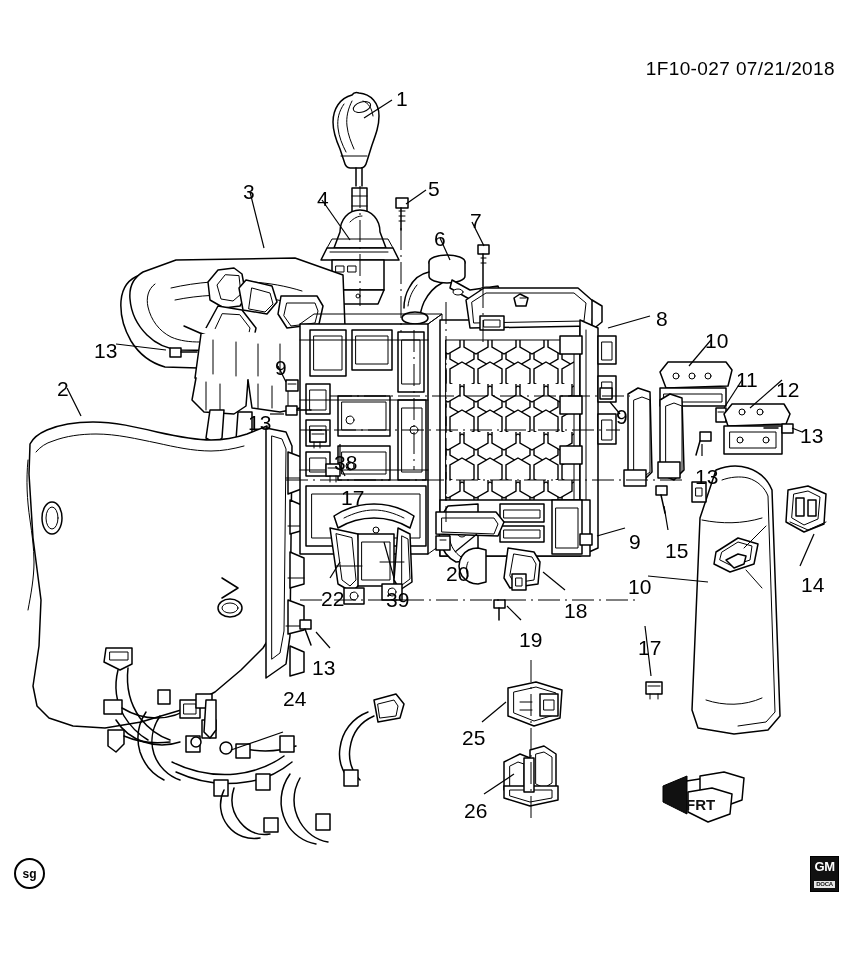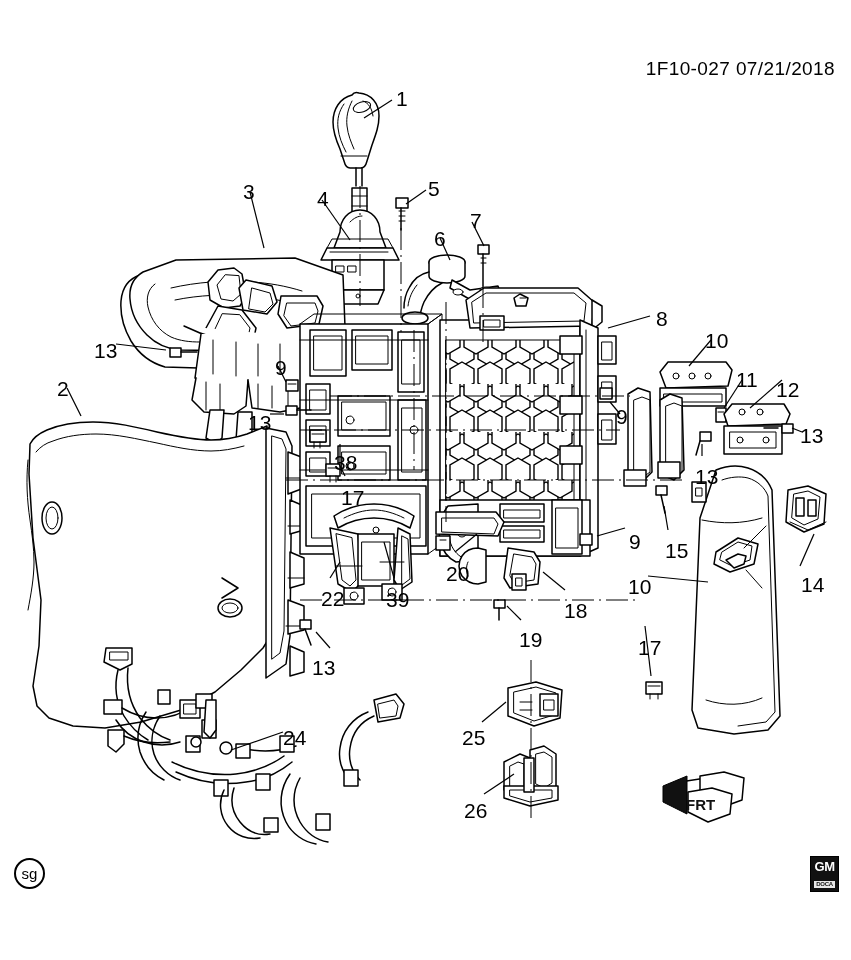--- a/index.html
+++ b/index.html
@@ -2,21 +2,21 @@
 <html><head>
 <meta charset="utf-8">
 <style>
   html,body{margin:0;padding:0;background:#ffffff;}
   body{width:851px;height:960px;font-family:"Liberation Sans",sans-serif;color:#000;}
   #stage{position:relative;width:851px;height:960px;overflow:hidden;background:#fff;}
   #art{position:absolute;left:0;top:0;width:851px;height:960px;}
   .hdr{position:absolute;right:16px;top:58px;font-size:19px;letter-spacing:.4px;white-space:nowrap;}
   .cal{position:absolute;font-size:21px;line-height:21px;font-family:"Liberation Sans",sans-serif;}
   .sg{position:absolute;left:14px;top:858px;width:27px;height:27px;border:2px solid #000;border-radius:50%;
-      display:flex;align-items:center;justify-content:center;font-size:15px;font-weight:normal;}
+      display:flex;align-items:center;justify-content:center;font-size:12px;font-weight:bold;}
   .gm{position:absolute;left:810px;top:856px;width:27px;height:34px;background:#111;border:1px solid #000;
       display:flex;flex-direction:column;align-items:center;justify-content:center;gap:8px;}
   .gm .g1{color:#fff;font-size:13px;font-weight:bold;line-height:12px;letter-spacing:-.5px;}
   .gm .g2{color:#111;background:#e8e8e8;font-size:6px;font-weight:bold;line-height:7px;padding:0 2px;letter-spacing:-.3px;}
 </style>
 </head>
 <body>
 
 <div id="stage">
 
@@ -485,21 +485,21 @@
   <div class="cal" style="left:665px;top:540px">15</div>
   <div class="cal" style="left:628px;top:576px">10</div>
   <div class="cal" style="left:341px;top:487px">17</div>
   <div class="cal" style="left:638px;top:637px">17</div>
   <div class="cal" style="left:564px;top:600px">18</div>
   <div class="cal" style="left:519px;top:629px">19</div>
   <div class="cal" style="left:446px;top:563px">20</div>
   <div class="cal" style="left:386px;top:589px">39</div>
   <div class="cal" style="left:321px;top:588px">22</div>
   <div class="cal" style="left:334px;top:452px">38</div>
-  <div class="cal" style="left:283px;top:727px">24</div>
+  <div class="cal" style="left:283px;top:688px">24</div>
   <div class="cal" style="left:462px;top:727px">25</div>
   <div class="cal" style="left:464px;top:800px">26</div>
 
   <div class="sg">sg</div>
 
   <div class="gm">
     <div class="g1">GM</div>
     <div class="g2">DOCA</div>
   </div>
 

